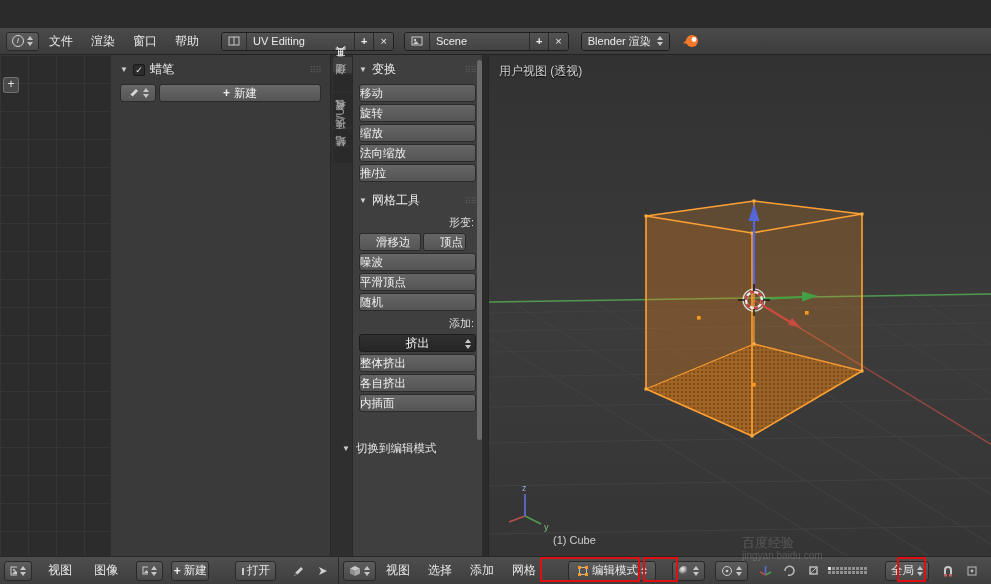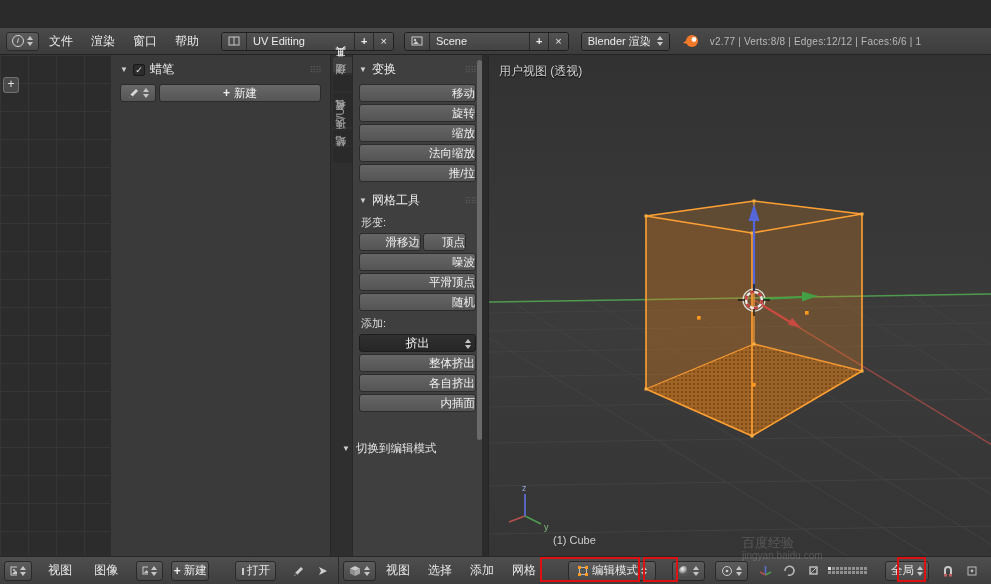--- a/index.html
+++ b/index.html
@@ -57,26 +57,26 @@
   .gp-row{display:flex;gap:3px;margin-bottom:4px;}
   
   .tabstrip{position:absolute;left:330px;top:0;width:22px;height:501px;background:#2f2f2f;border-left:1px solid #262626;}
   .vtab{writing-mode:vertical-rl;transform:rotate(180deg);text-orientation:mixed;
     width:20px;margin:2px 0 0 2px;padding:8px 0;text-align:center;font-size:10.5px;color:#a5a5a5;
     background:#2a2a2a;border-radius:0 3px 3px 0;}
   .vtab.active{background:#3f3f3f;color:#fff;}
   
   .shelf{position:absolute;left:352px;top:0;width:130px;height:501px;background:#3f3f3f;
     border-left:1px solid #282828;padding:6px 6px;}
-  .tool-btn{display:block;width:100%;height:18px;line-height:16px;text-align:right;margin-bottom:2px;
+  .tool-btn{display:block;width:100%;height:18px;line-height:16px;text-align:left;margin-bottom:2px;
     background:linear-gradient(#666,#545454);border:1px solid #2b2b2b;border-radius:3px;
     color:#f0f0f0;font-size:11.5px;}
   .drow{display:flex;gap:2px;margin-bottom:2px;}
-  .drow .tool-btn{margin-bottom:0;}
-  .flabel{font-size:11px;color:#dcdcdc;margin:5px 2px 3px;}
+  .drow .tool-btn{margin-bottom:0;padding-left:16px;}
+  .flabel{font-size:11px;color:#dcdcdc;margin:5px 2px 3px;text-align:right;}
   .menu-btn{position:relative;display:block;width:100%;height:18px;line-height:16px;text-align:center;margin-bottom:2px;
     background:linear-gradient(#303030,#262626);border:1px solid #1c1c1c;border-radius:3px;color:#f2f2f2;font-size:12px;}
   .menu-btn .ud{position:absolute;right:4px;top:4px;}
   .redo{position:absolute;left:342px;top:386px;display:flex;align-items:center;gap:6px;
     color:#e4e4e4;font-size:11.5px;width:136px;}
   .vscroll{position:absolute;left:477px;top:5px;width:5px;height:380px;background:rgba(150,150,150,.5);border-radius:3px;}
   
   .vp{position:absolute;left:488px;top:0;width:503px;height:501px;
     background:linear-gradient(#323232,#3b3b3b 55%,#353535);border-left:1px solid #262626;overflow:hidden;}
   .vplabel{position:absolute;left:10px;top:8px;font-size:12px;color:#d2d2d2;text-shadow:0 1px 1px #000;}
@@ -153,21 +153,20 @@
           </span>
       </span>
     </span>
 
     <svg width="18" height="16" style="margin-left:10px">
       <circle cx="10" cy="8" r="6" fill="#f5792a"></circle>
       <circle cx="12" cy="6.5" r="2.4" fill="#fff"></circle>
       <path d="M1,10 L6,6 L6,11 Z" fill="#f5792a"></path>
     </svg>
 
-    <span class="stats">v2.77 | Verts:8/8 | Edges:12/12 | Faces:6/6 | 1</span>
   </div>
 
   <div class="workspace">
 
     <div class="uvgrid">
       <div class="expandbtn">+</div>
     </div>
 
     <div class="gp-panel">
       <div class="phead">

